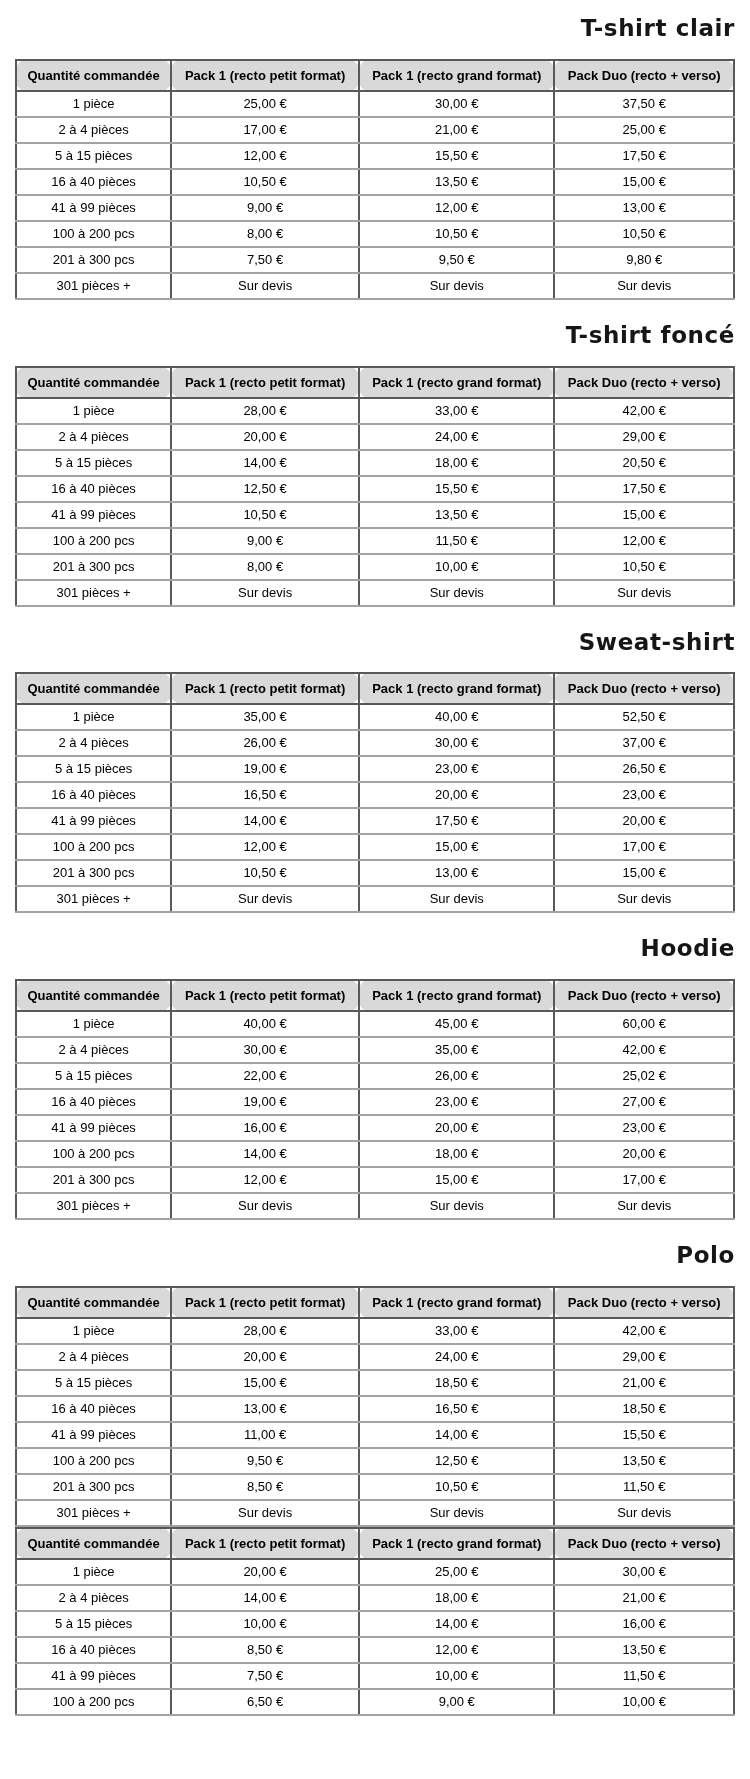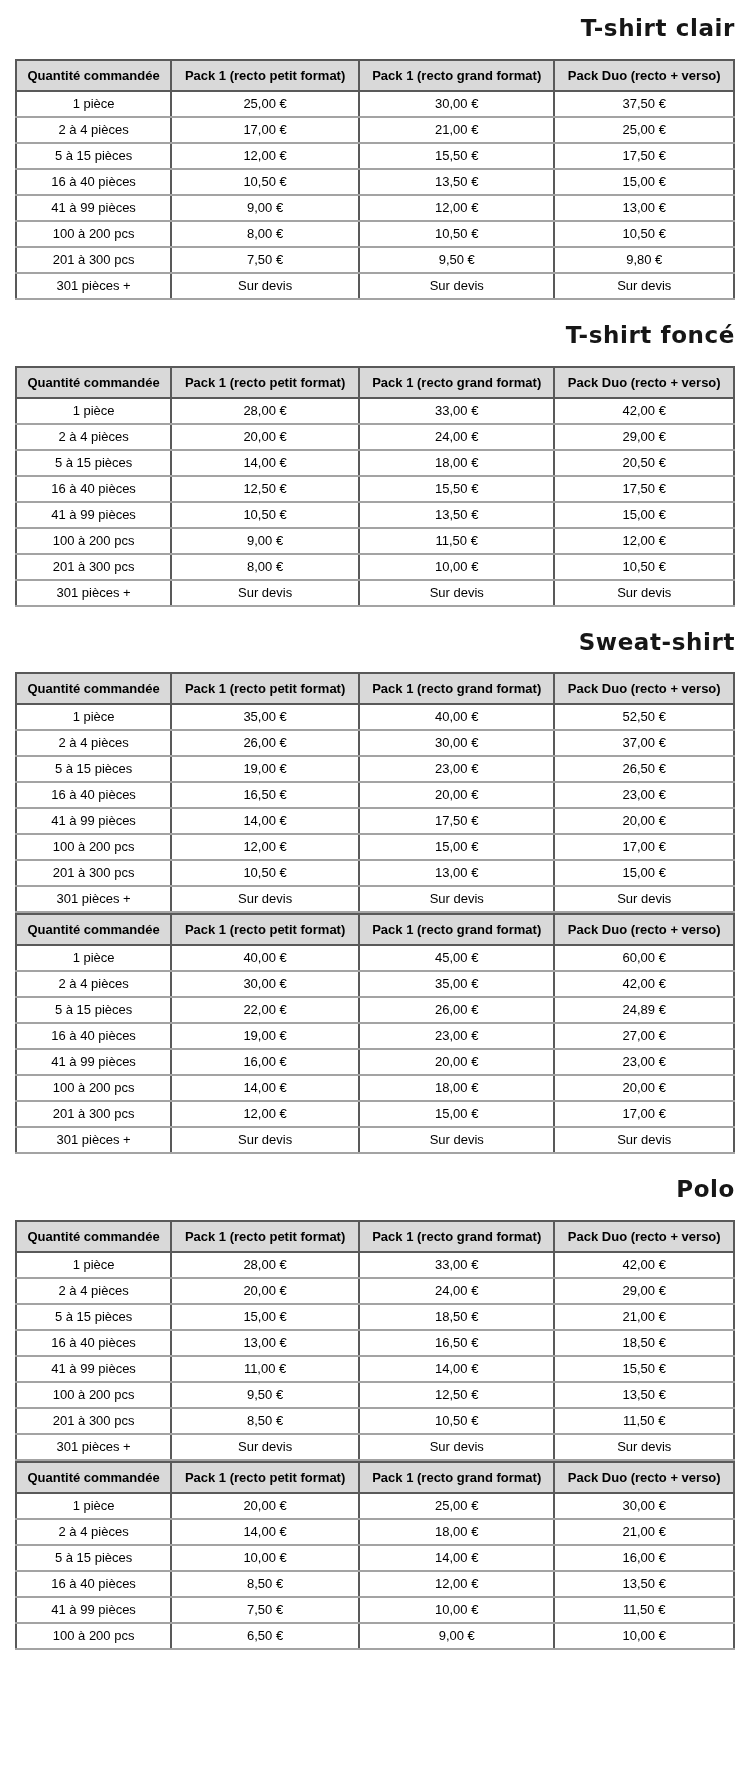--- a/index.html
+++ b/index.html
@@ -45,20 +45,21 @@
     font-size: 13px;
     line-height: 15px;
     text-align: center;
     padding: 7px 2px;
     border-left: 2px solid #595959;
     border-right: 2px solid #595959;
     border-bottom: 2px solid #595959;
     border-top: 2px solid #595959;
     overflow: hidden;
     white-space: nowrap;
+    border-radius: 10px;
   }
   table.price-table td {
     font-size: 13px;
     line-height: 15px;
     text-align: center;
     padding: 4px 2px 5px 2px;
     border-left: 2px solid #595959;
     border-right: 2px solid #595959;
     border-top: 2px solid #a3a3a3;
     border-bottom: 2px solid #a3a3a3;
@@ -261,20 +262,21 @@
             <td>301 pièces +</td>
             <td>Sur devis</td>
             <td>Sur devis</td>
             <td>Sur devis</td>
           </tr>
         </tbody>
       </table>
   </section>
 
   <section class="product-section">
+    <h2 class="product-title">Hoodie</h2>
     <table class="price-table">
         <thead>
           <tr>
             <th>Quantité commandée</th>
             <th>Pack 1 (recto petit format)</th>
             <th>Pack 1 (recto grand format)</th>
             <th>Pack Duo (recto + verso)</th>
           </tr>
         </thead>
         <tbody>
@@ -287,21 +289,21 @@
           <tr>
             <td>2 à 4 pièces</td>
             <td>30,00 €</td>
             <td>35,00 €</td>
             <td>42,00 €</td>
           </tr>
           <tr>
             <td>5 à 15 pièces</td>
             <td>22,00 €</td>
             <td>26,00 €</td>
-            <td>24,89 €</td>
+            <td>25,02 €</td>
           </tr>
           <tr>
             <td>16 à 40 pièces</td>
             <td>19,00 €</td>
             <td>23,00 €</td>
             <td>27,00 €</td>
           </tr>
           <tr>
             <td>41 à 99 pièces</td>
             <td>16,00 €</td>

